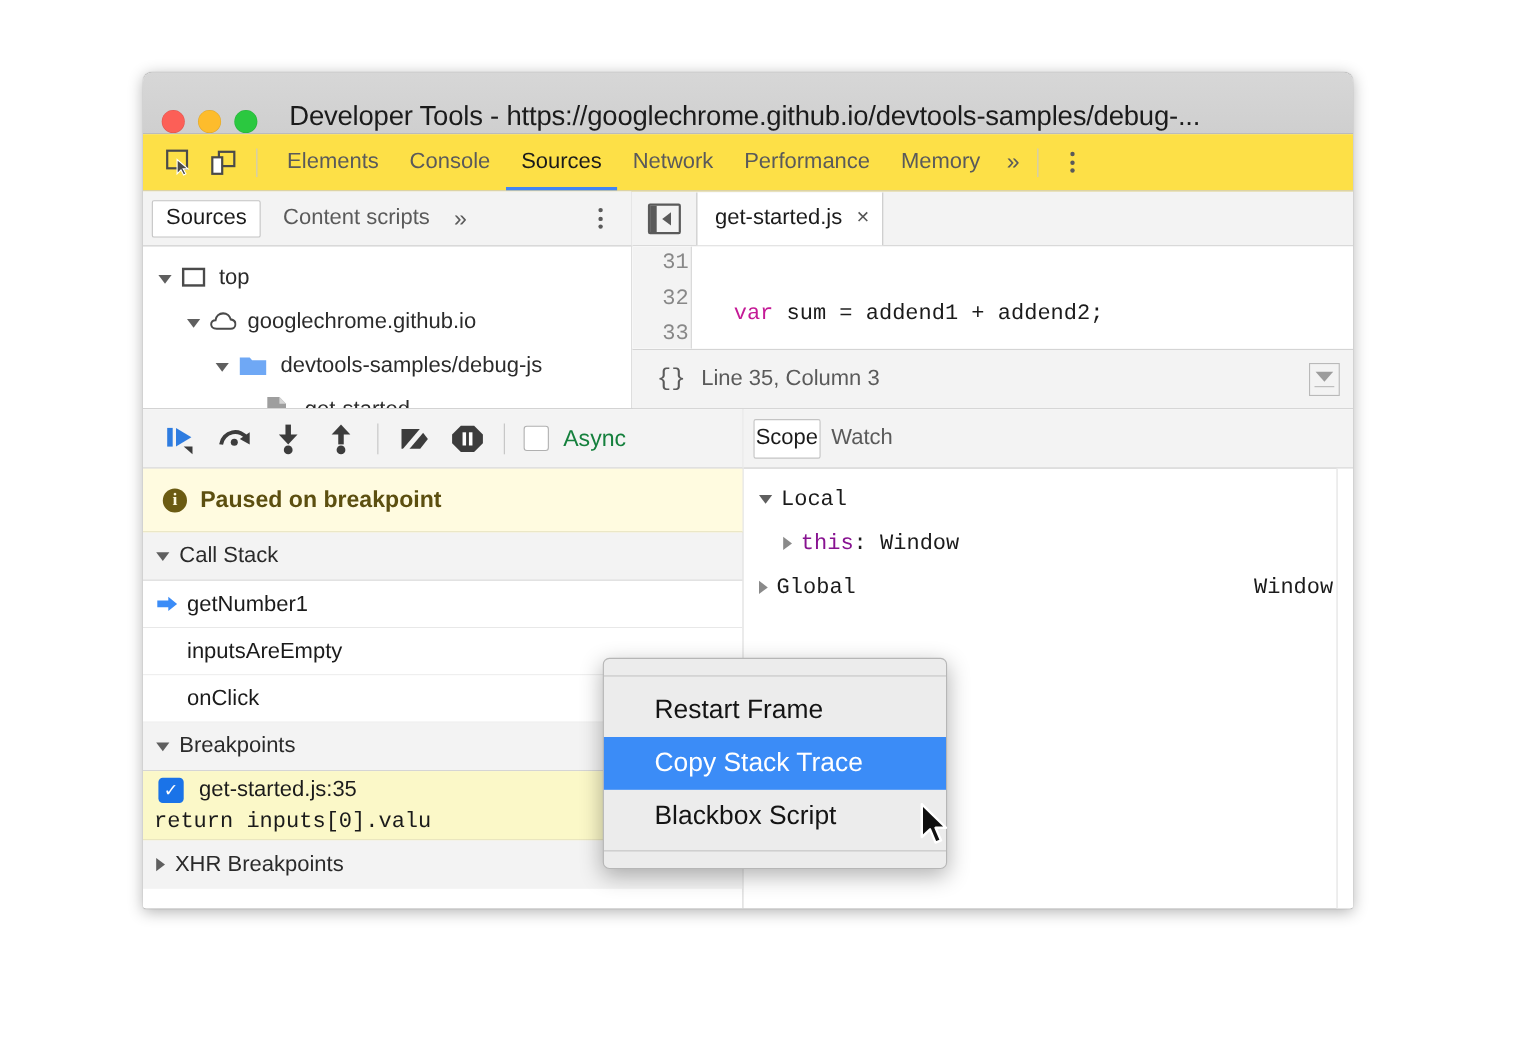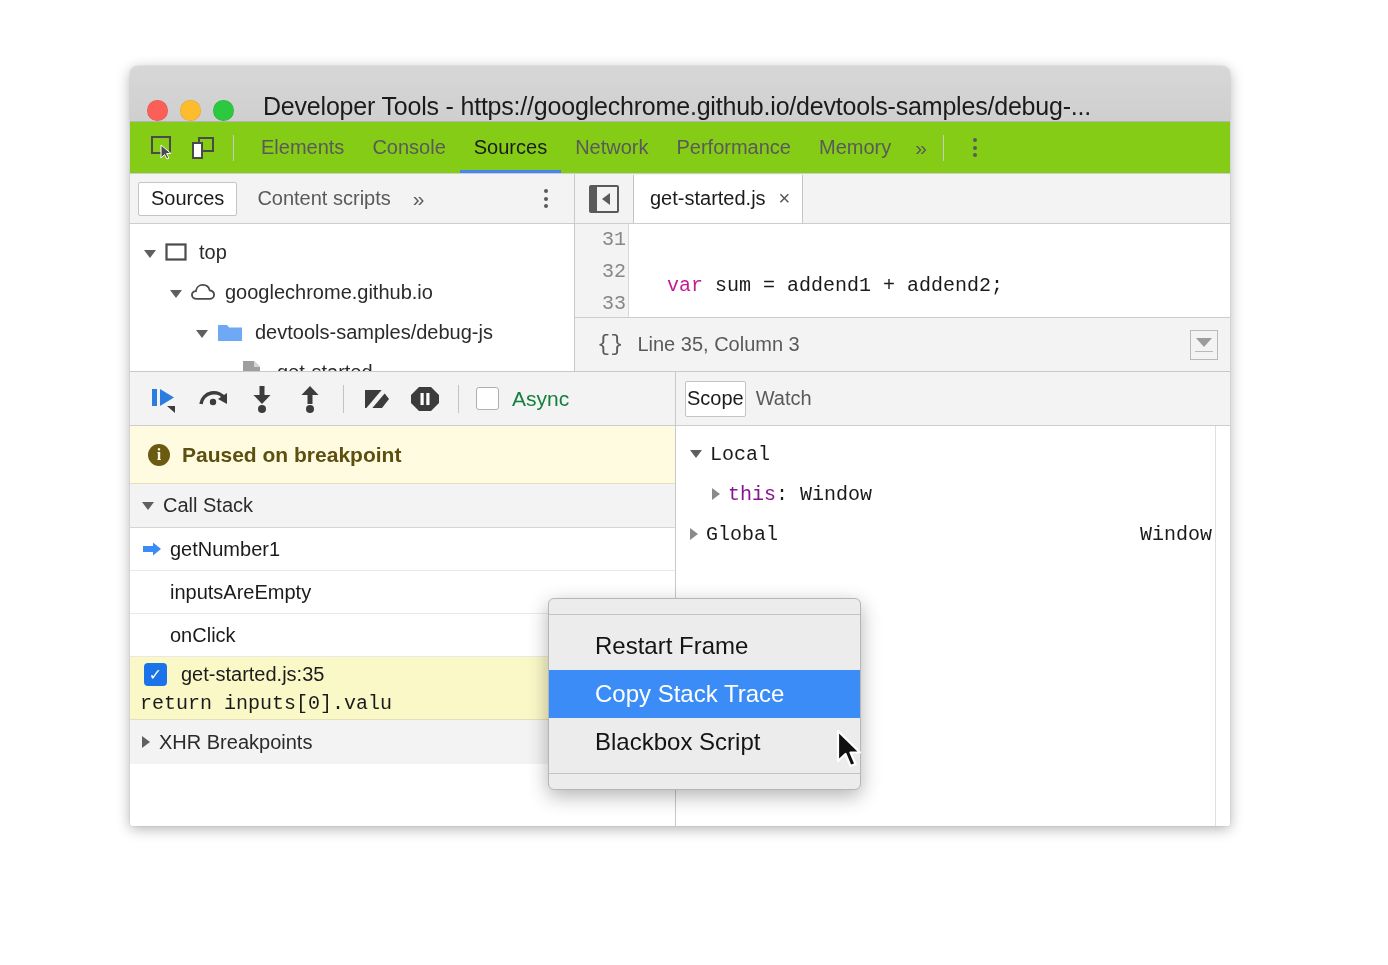--- a/index.html
+++ b/index.html
@@ -37,21 +37,21 @@
     margin-left: 29px;
     font-size: 25px;
     color: #1b1b1b;
     letter-spacing: -0.2px;
     white-space: nowrap;
   }
 
   
   #maintabs {
     height: 52px; flex:0 0 52px;
-    background: #84cc16;
+    background: #fde047;
     border-bottom: 1px solid #cdcdcd;
     display:flex; align-items:center;
     position: relative;
   }
   .tbicon { width:34px; height:34px; display:flex; align-items:center; justify-content:center; cursor:pointer;}
   #maintabs .sep { width:1px; height:26px; background:#c9c9c9; margin:0 13px; }
   .mtab {
     font-size:20px; color:#5a5a5a; padding: 0 14px; height:51px;
     display:flex; align-items:center; cursor:pointer; position:relative;
   }
@@ -399,20 +399,24 @@
         </div>
         <div class="csrow">
           <span class="cur"></span>
           <span>inputsAreEmpty</span>
         </div>
         <div class="csrow">
           <span class="cur"></span>
           <span>onClick</span>
         </div>
 
+        <div class="sechead">
+          <span class="caret-d"></span>
+          <span>Breakpoints</span>
+        </div>
 
         <div class="bprow">
           <div class="top">
             <span class="bpcheck">✓</span>
             <span class="name">get-started.js:35</span>
           </div>
           <div class="snippet">return inputs[0].valu</div>
         </div>
 
         <div class="sechead" style="border-bottom:none;">

